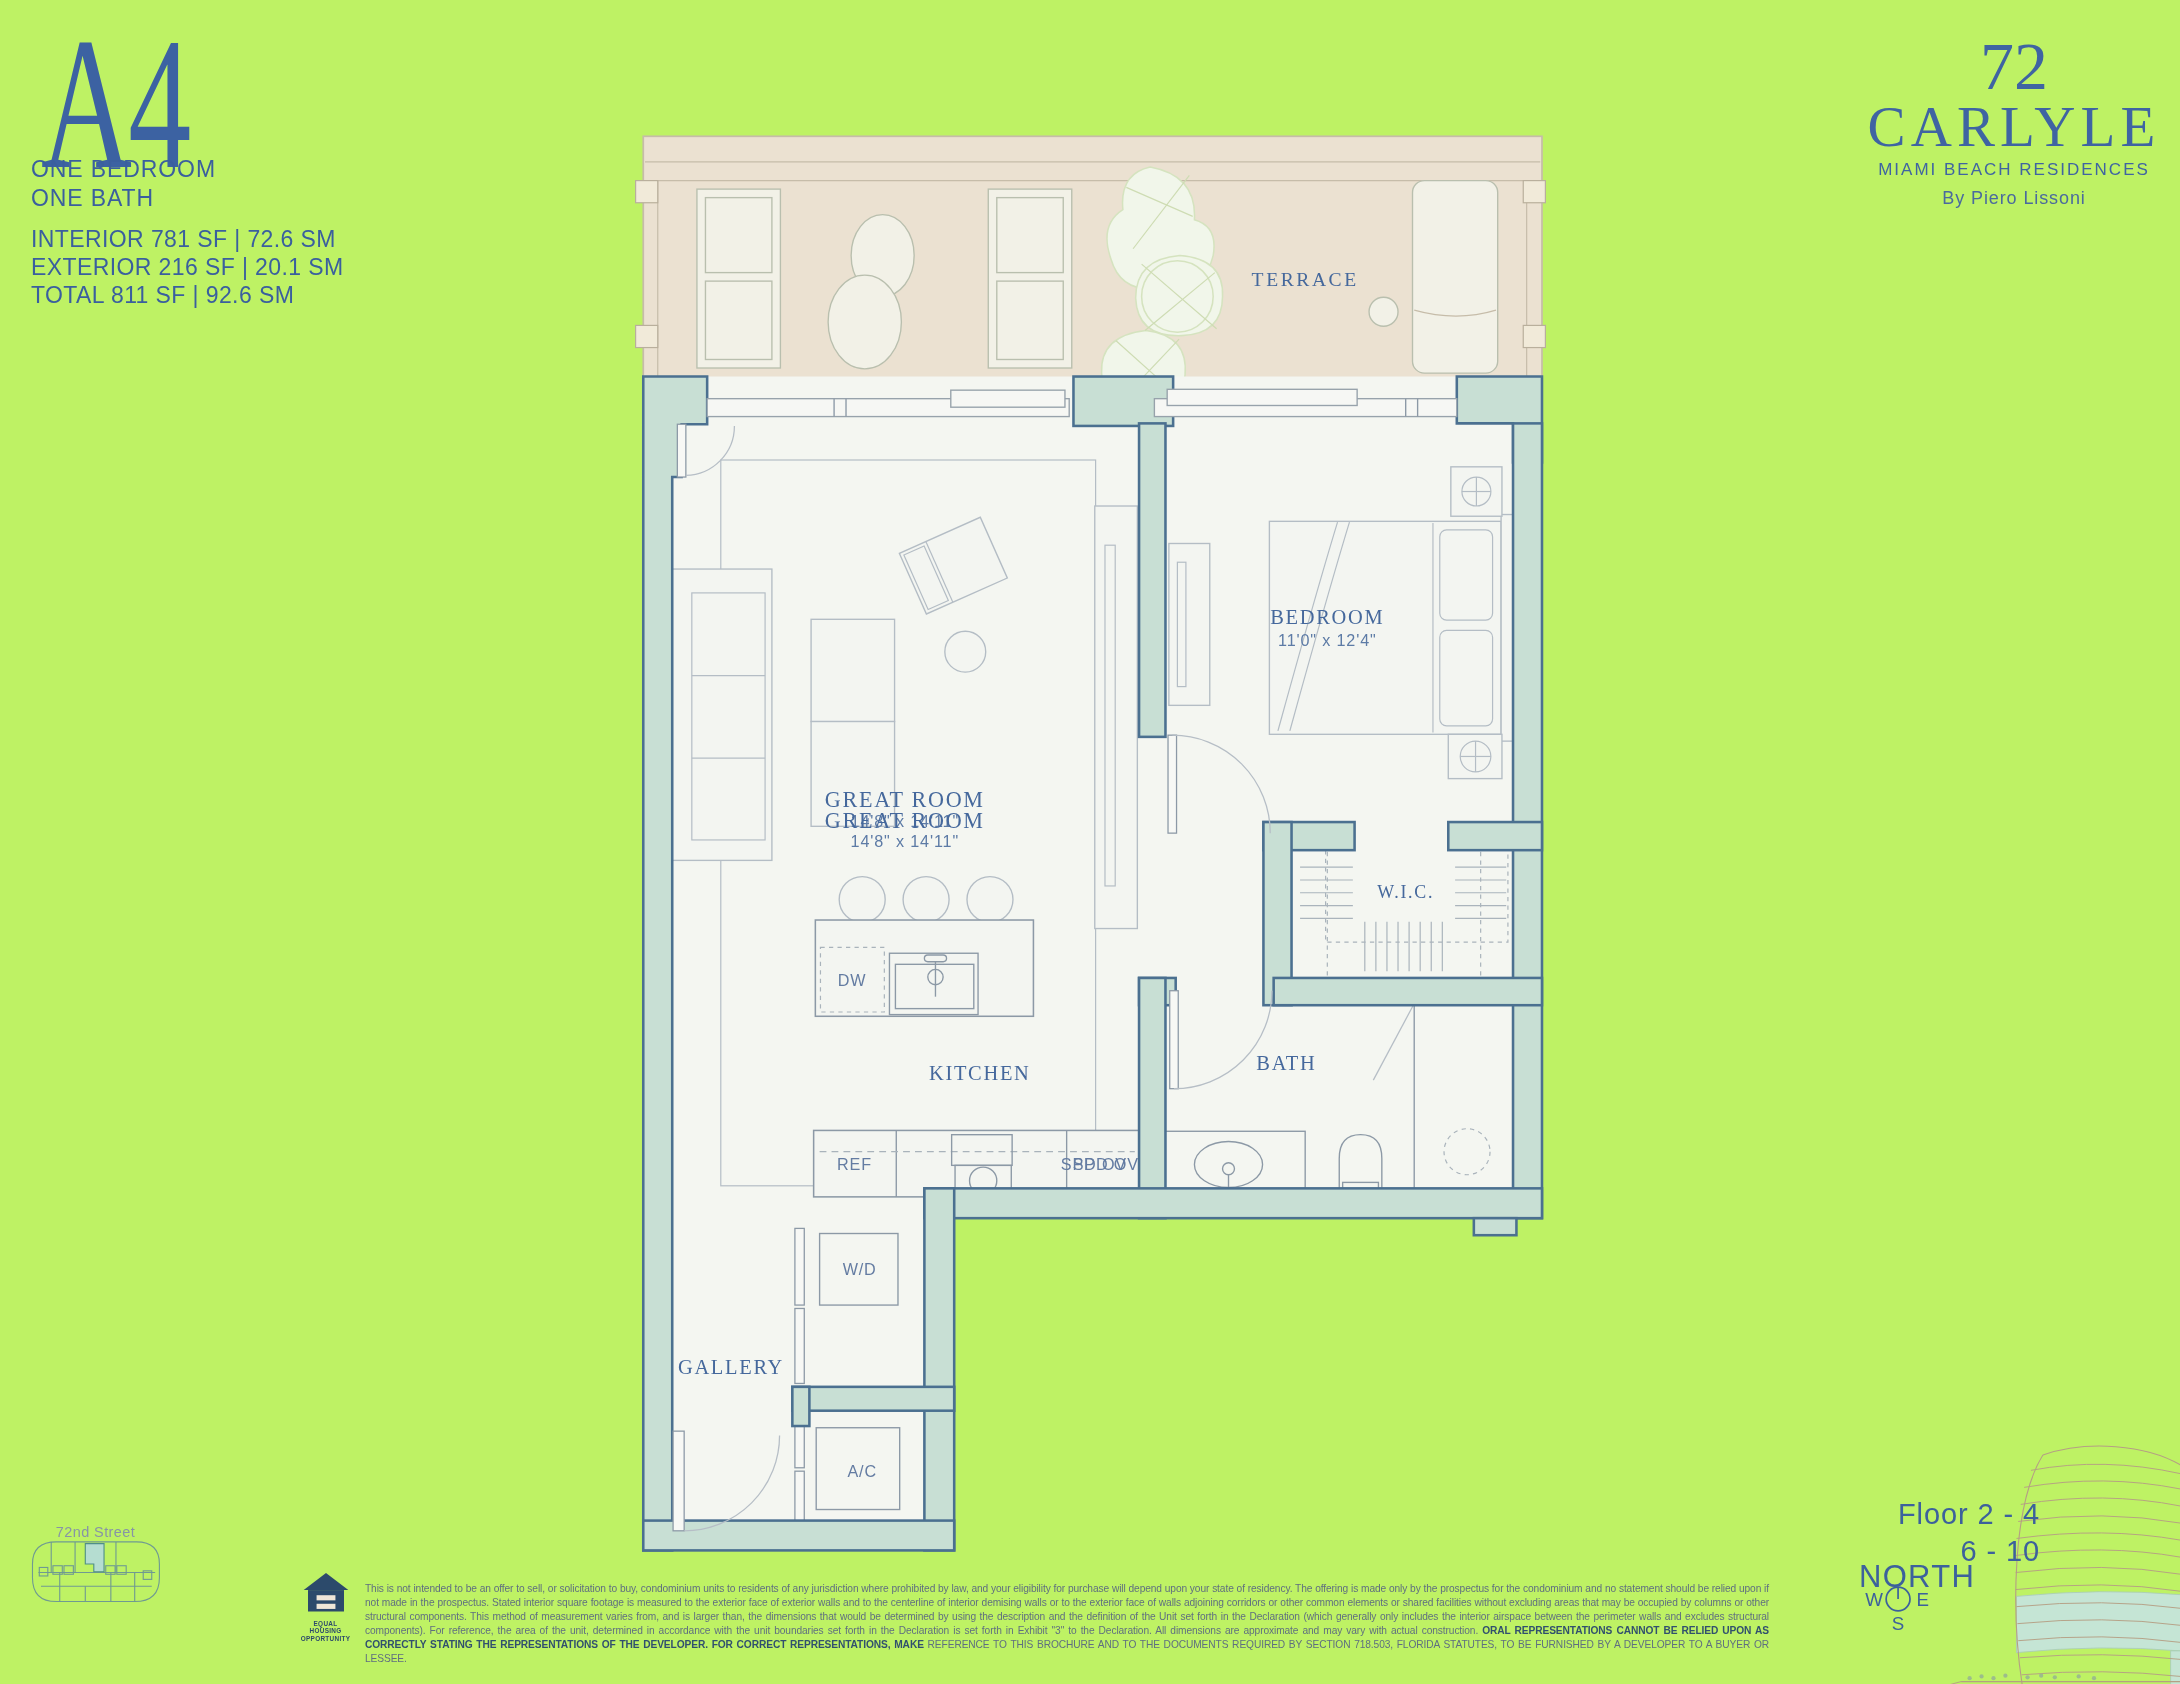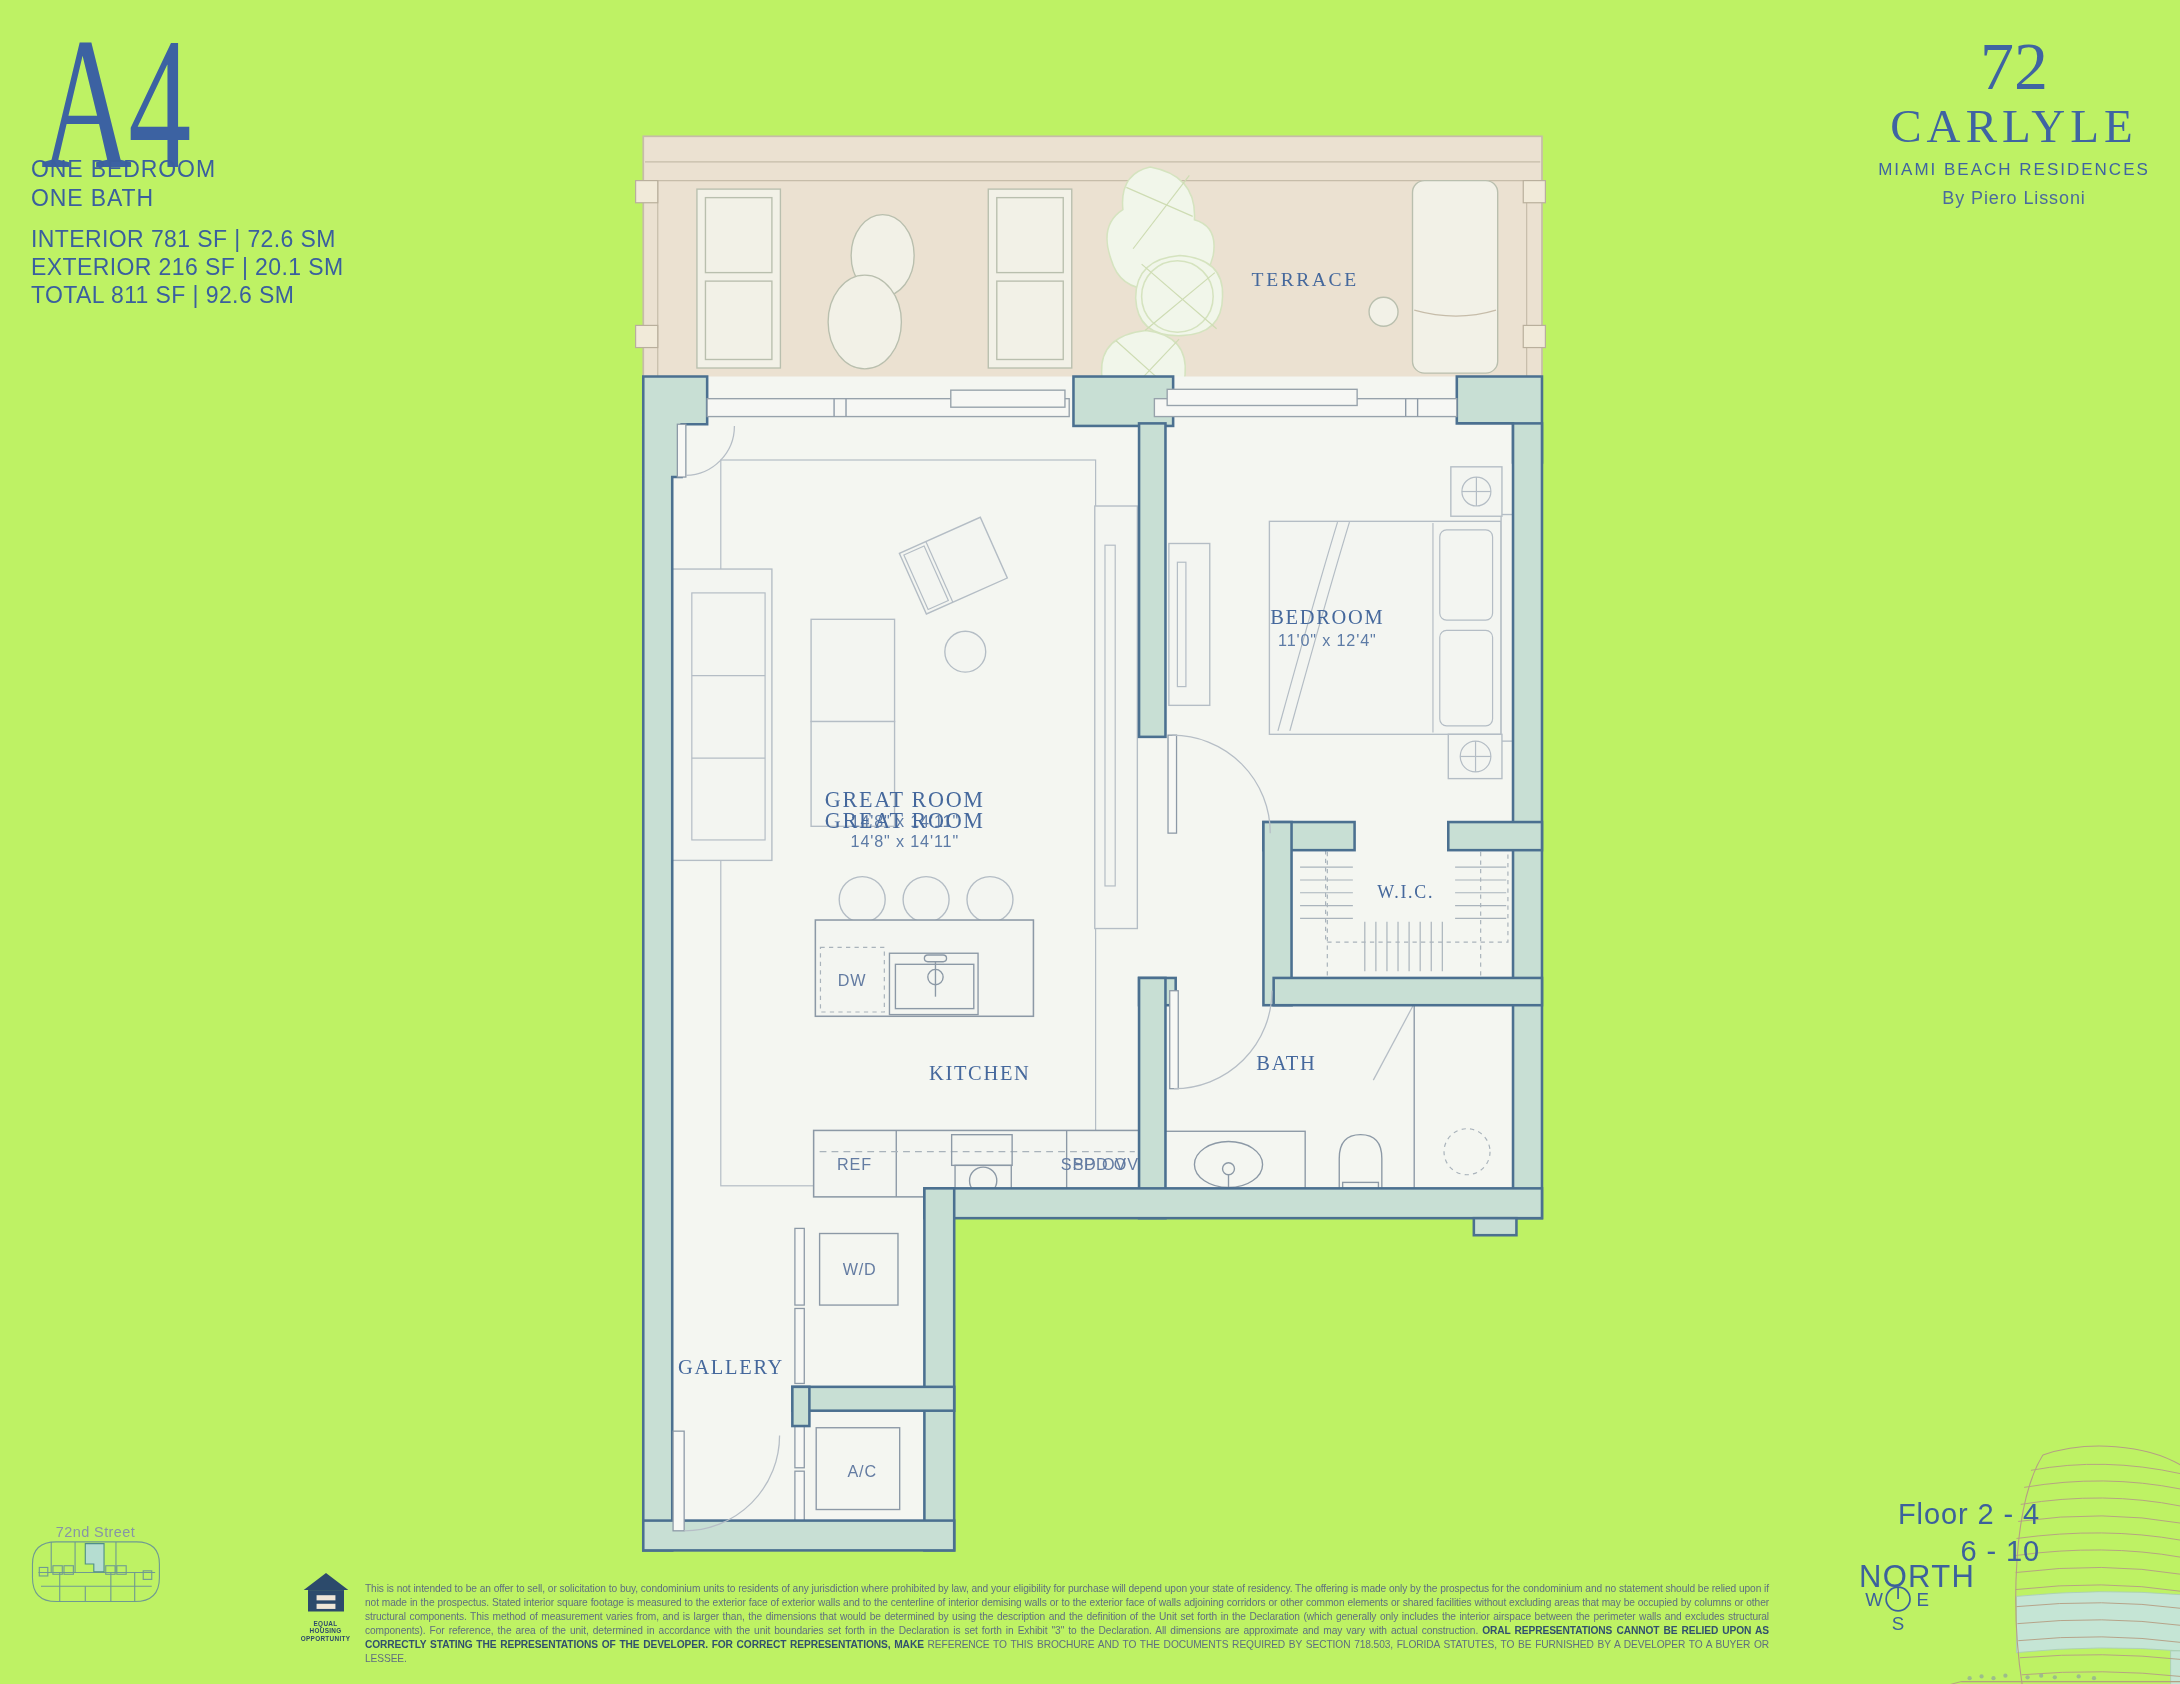--- a/index.html
+++ b/index.html
@@ -37,21 +37,21 @@
   .bart2{stroke:#b59f84;stroke-width:1.1;fill:none;}
   .kplan{stroke:#6f9a92;stroke-width:1.3;fill:none;}
 
   
   .unit-id{position:absolute;left:41px;top:8.5px;color:#3c62a2;font-family:"Liberation Serif",serif;
     font-size:175px;line-height:175px;letter-spacing:-5.1px;transform:scale(.72,1.08);transform-origin:left top;}
   .unit-type{position:absolute;left:31px;top:155px;color:#3a5f9e;font-size:23px;line-height:29px;letter-spacing:0.9px;}
   .unit-stats{position:absolute;left:31px;top:225px;color:#3a5f9e;font-size:23px;line-height:28px;letter-spacing:0.4px;}
   .brand{position:absolute;left:1865px;top:34px;width:298px;text-align:center;color:#3f64a2;}
   .brand-number{font-family:"Liberation Serif",serif;font-size:68px;line-height:65px;}
-  .brand-name{font-family:"Liberation Serif",serif;font-size:47px;line-height:51px;letter-spacing:5.1px;margin-top:1.7px;}
+  .brand-name{font-family:"Liberation Serif",serif;font-size:57px;line-height:51px;letter-spacing:5.1px;margin-top:1.7px;}
   .brand-tagline{font-size:17px;font-weight:normal;letter-spacing:2px;margin-top:8.5px;}
   .brand-byline{font-size:18px;letter-spacing:0.9px;margin-top:7.7px;color:#4a6a9e;}
   .floors{position:absolute;left:1823px;top:1496px;width:217px;text-align:right;color:#3c619c;font-size:29px;line-height:37px;letter-spacing:0.9px;}
   .north-label{position:absolute;left:1859px;top:1559px;color:#3c619c;font-size:31px;letter-spacing:1.3px;text-align:right;}
   .disclaimer{position:absolute;left:365px;top:1572px;width:1404px;font-size:10.2px;line-height:14px;
     letter-spacing:-0.1px;color:#5f6f80;text-align:justify;}
   .disclaimer b{color:#31506e;}
   .eho{position:absolute;left:298px;top:1572px;width:55px;text-align:center;color:#2c4a6b;}
   .eho-text{font-size:6.4px;font-weight:bold;line-height:7.7px;letter-spacing:0.3px;margin-top:1.7px;}
 </style>

